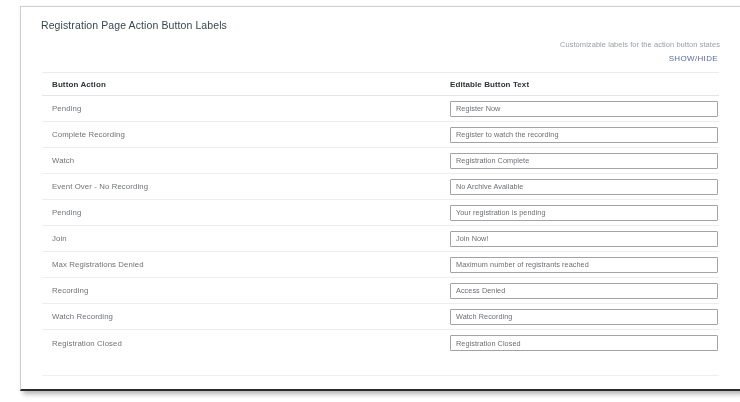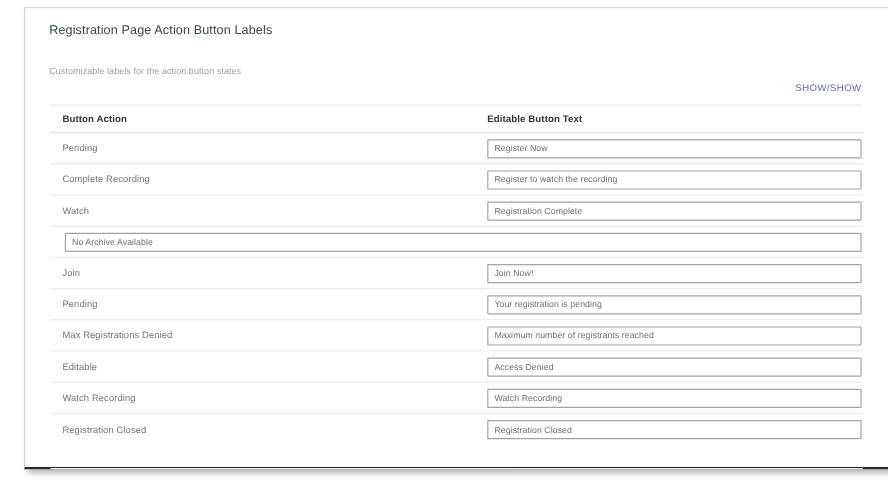--- a/index.html
+++ b/index.html
@@ -46,25 +46,26 @@
     padding: 11px 20px 0 20px;
   }
   .card-title {
     font-size: 10.5px;
     color: #37474f;
     letter-spacing: 0.1px;
     line-height: 14px;
     font-weight: 400;
   }
   .card-subtitle {
-    margin-top: 22px;
+    margin-top: 7px;
     font-size: 7.5px;
     color: #9aa0a6;
     line-height: 11px;
     letter-spacing: 0.05px;
+    text-align: right;
   }
 
   .showhide-row {
     position: relative;
     height: 22px;
     padding: 0 22px;
   }
   .showhide-link {
     position: absolute;
     right: 22px;
@@ -80,20 +81,21 @@
   .table {
     margin: 0 21px 0 21px;
     border-top: 1px solid #ececec;
   }
   .row {
     display: flex;
     align-items: center;
     height: 26px;
     border-bottom: 1px solid #ededed;
     box-sizing: border-box;
+    gap: 44px;
   }
   .row.header-row {
     height: 23px;
     border-bottom: 1px solid #e4e4e4;
   }
   .col-action {
     width: 352px;
     flex: 0 0 352px;
     padding-left: 10px;
     box-sizing: border-box;
@@ -146,21 +148,21 @@
 
 <div class="screen-frame">
   <div class="card">
 
     <div class="card-header">
       <div class="card-title">Registration Page Action Button Labels</div>
       <div class="card-subtitle">Customizable labels for the action button states</div>
     </div>
 
     <div class="showhide-row">
-      <span class="showhide-link">SHOW/SHOW</span>
+      <span class="showhide-link">SHOW/HIDE</span>
     </div>
 
     <div class="table">
 
       <div class="row header-row">
         <div class="col-action">Button Action</div>
         <div class="col-input">Editable Button Text</div>
       </div>
 
       <div class="row">
@@ -178,48 +180,49 @@
       </div>
 
       <div class="row">
         <div class="col-action">Watch</div>
         <div class="col-input">
           <input class="text-input" type="text" value="Registration Complete" style="">
         </div>
       </div>
 
       <div class="row">
+        <div class="col-action">Event Over - No Recording</div>
         <div class="col-input">
           <input class="text-input" type="text" value="No Archive Available" style="">
         </div>
       </div>
 
       <div class="row">
+        <div class="col-action">Pending</div>
+        <div class="col-input">
+          <input class="text-input" type="text" value="Your registration is pending" style="">
+        </div>
+      </div>
+
+      <div class="row">
         <div class="col-action">Join</div>
         <div class="col-input">
           <input class="text-input" type="text" value="Join Now!" style="">
         </div>
       </div>
 
       <div class="row">
-        <div class="col-action">Pending</div>
-        <div class="col-input">
-          <input class="text-input" type="text" value="Your registration is pending" style="">
-        </div>
-      </div>
-
-      <div class="row">
         <div class="col-action">Max Registrations Denied</div>
         <div class="col-input">
           <input class="text-input" type="text" value="Maximum number of registrants reached" style="">
         </div>
       </div>
 
       <div class="row">
-        <div class="col-action">Editable</div>
+        <div class="col-action">Recording</div>
         <div class="col-input">
           <input class="text-input" type="text" value="Access Denied" style="">
         </div>
       </div>
 
       <div class="row">
         <div class="col-action">Watch Recording</div>
         <div class="col-input">
           <input class="text-input" type="text" value="Watch Recording" style="">
         </div>

